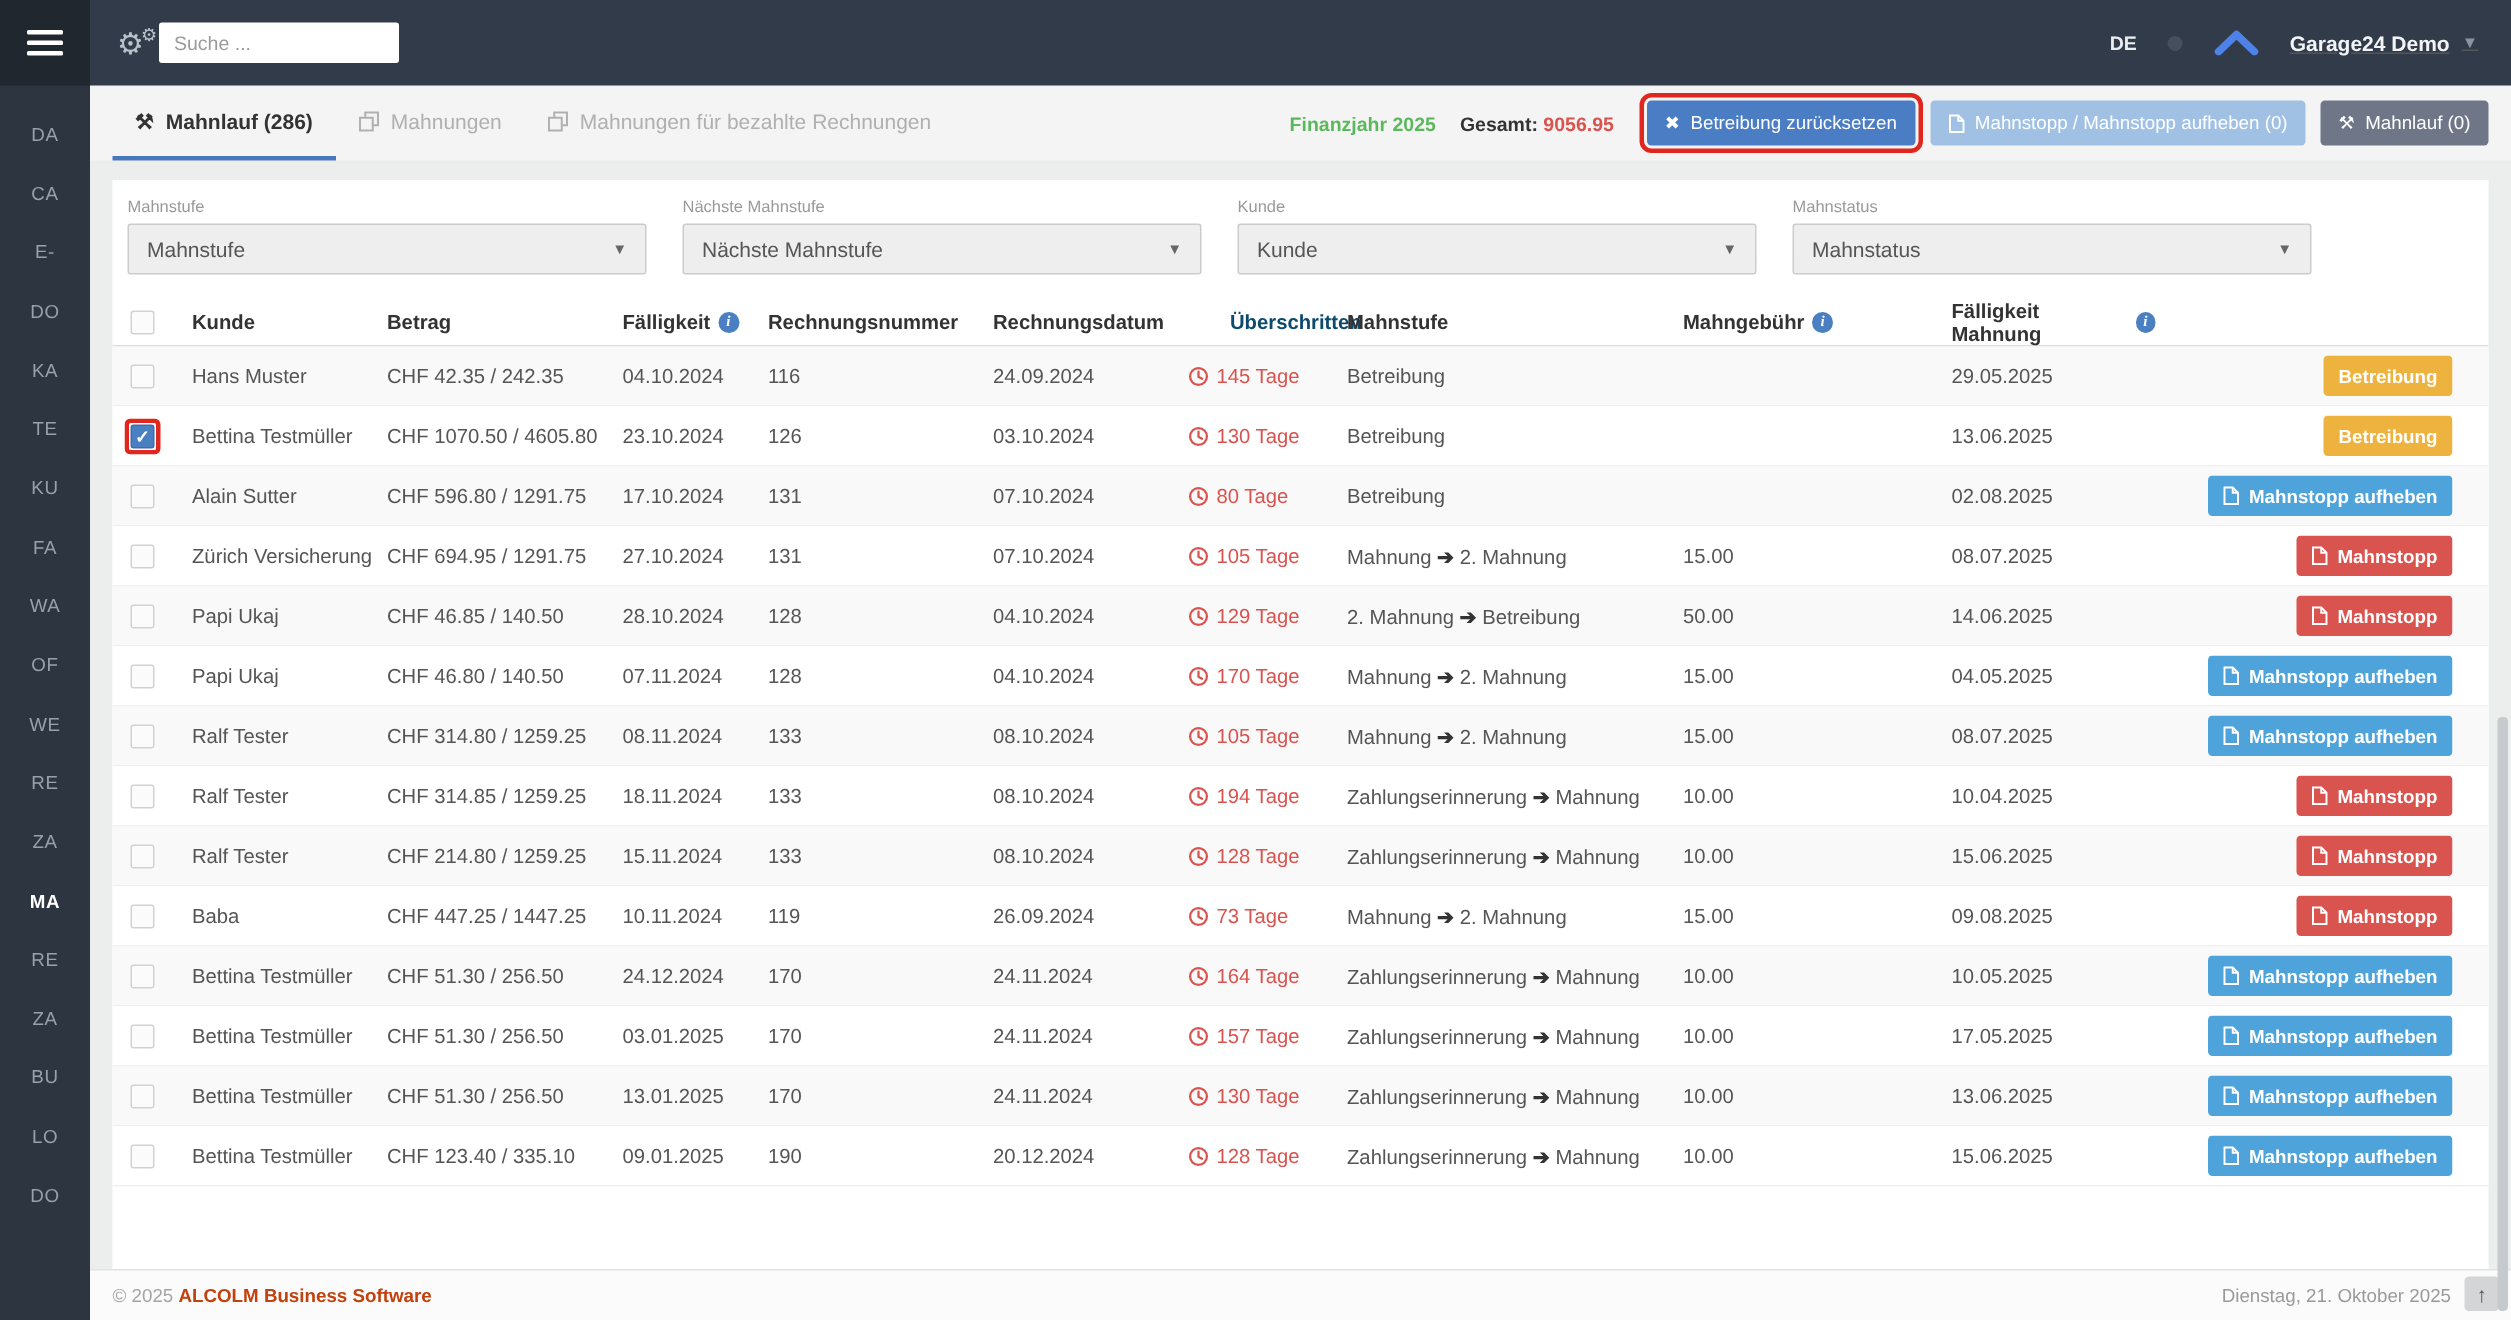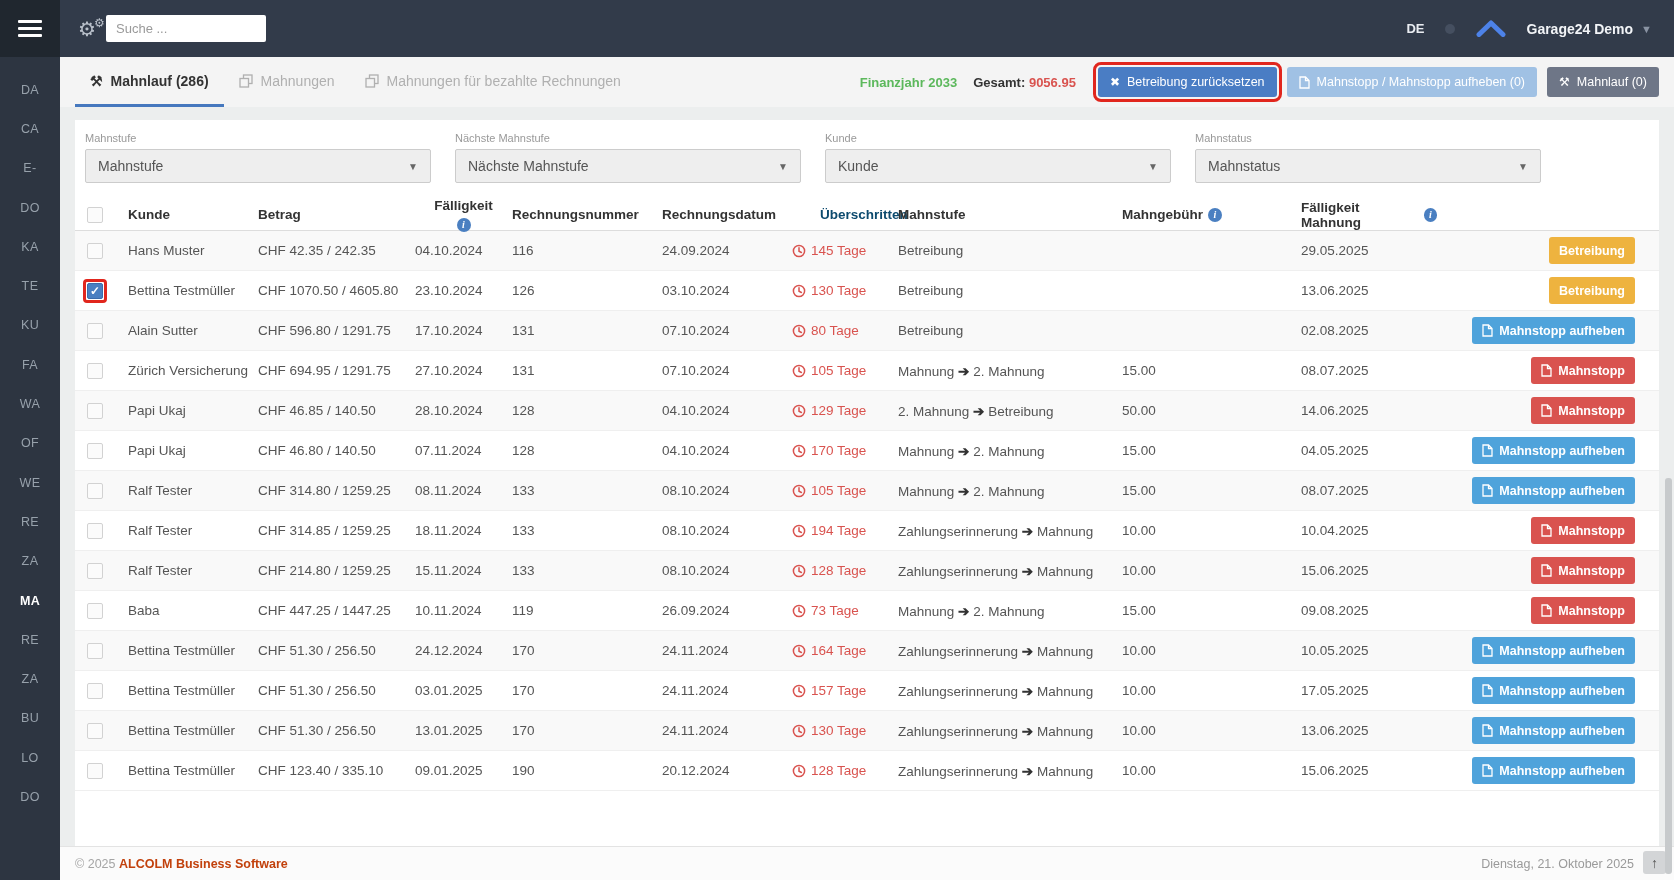--- a/index.html
+++ b/index.html
@@ -19,21 +19,21 @@
   .topbar { position:absolute; left:60px; top:0; right:0; height:57px; background:#323b4a; display:flex; align-items:center; z-index:20; }
   .cogs { color:#b9c0ca; margin-left:18px; position:relative; width:28px; height:26px; }
   .cogs .cog-big { font-size:20px; position:absolute; left:0; top:1px; }
   .cogs .cog-small { font-size:12px; position:absolute; left:16px; top:0px; }
   .search-input { margin-left:0; width:160px; height:27px; border:none; border-radius:2px; background:#ffffff; padding:0 10px; font-size:13px; font-family:"Liberation Sans", sans-serif; color:#555; outline:none; }
   .search-input::placeholder { color:#9a9a9a; }
   .topbar-right { margin-left:auto; display:flex; align-items:center; gap:20px; padding-right:22px; }
   .lang { color:#e9ecf1; font-size:13px; font-weight:bold; cursor:pointer; }
   .top-dot { width:10px; height:10px; border-radius:50%; background:#454f60; }
   .brand-logo { display:flex; align-items:center; }
-  .account { display:flex; align-items:center; gap:8px; cursor:pointer; }
+  .account { display:flex; align-items:center; gap:8px; cursor:pointer;text-decoration:underline; }
   .account-name { color:#f2f4f7; font-size:14px; font-weight:bold; }
   .account-caret { color:#8a93a3; font-size:11px; }
 
   
   .tabbar { position:absolute; left:60px; top:57px; right:0; height:50px; background:#f4f4f4; display:flex; align-items:stretch; padding-left:15px; z-index:10; }
   .tab { display:flex; align-items:center; gap:8px; padding:0 15px; font-size:14px; color:#b0b0b0; cursor:pointer; border-bottom:3px solid transparent; }
   .tab .t-icon { font-size:14px; display:flex; align-items:center; }
   .tab.active { color:#333; font-weight:bold; border-bottom-color:#4678be; }
   .tabbar-right { margin-left:auto; display:flex; align-items:center; gap:10px; padding-right:15px; }
   .fy { color:#5cb85c; font-size:13px; font-weight:bold; margin-right:6px; }
@@ -60,21 +60,21 @@
   
   .thead { display:flex; align-items:center; height:32px; padding:0 24px 0 8px; border-bottom:1px solid #dddddd; }
   .th { font-size:13.5px; font-weight:bold; color:#333; display:flex; align-items:center; gap:5px; }
   .info-icon { width:14px; height:14px; border-radius:50%; background:#4a7fc1; color:#fff; font-size:10px; font-style:italic; font-family:"Liberation Serif", serif; font-weight:bold; display:inline-flex; align-items:center; justify-content:center; cursor:pointer; }
   .trow { display:flex; align-items:center; height:40px; padding:0 24px 0 8px; border-bottom:1px solid #efefef; background:#ffffff; }
   .trow.odd { background:#f9f9f9; }
   .cell { font-size:13.5px; color:#555; white-space:nowrap; overflow:hidden; }
   .c-check { width:45px; display:flex; align-items:center; }
   .c-kunde { width:130px; }
   .c-betrag { width:157px; }
-  .c-faell { width:97px;flex-direction:column; }
+  .c-faell { width:97px; }
   .c-rnr { width:150px; }
   .c-rdat { width:130px; }
   .c-ueb { width:106px; display:flex; align-items:center; gap:5px; color:#d9534f; }
   .c-stufe { width:224px; }
   .c-geb { width:135px; }
   .c-fm { width:180px;padding-left:44px; }
   .c-action { flex:1; display:flex; justify-content:flex-end; }
   .overdue span { color:#d9534f; }
   .stufe-arrow { color:#333; font-weight:bold; }
 
@@ -173,21 +173,21 @@
     <span class="t-icon">
       <svg width="14" height="14" viewBox="0 0 14 14">
           <rect x="4.5" y="1" width="8.5" height="8.5" fill="none" stroke="currentColor" stroke-width="1.3"></rect>
           <rect x="1" y="4.5" width="8.5" height="8.5" fill="#f4f4f4" stroke="currentColor" stroke-width="1.3"></rect>
         </svg>
     </span>
     <span>Mahnungen für bezahlte Rechnungen</span>
   </div>
 
   <div class="tabbar-right">
-    <span class="fy">Finanzjahr 2033</span>
+    <span class="fy">Finanzjahr 2025</span>
     <span class="gesamt">
       <span>Gesamt:</span>
       <span class="gv">9056.95</span>
     </span>
     <span class="tb-btn primary annotated-btn">
       <span class="b-icon">✖</span>
       <span>Betreibung zurücksetzen</span>
     </span>
     <span class="tb-btn primary-light">
       <span class="b-icon">

